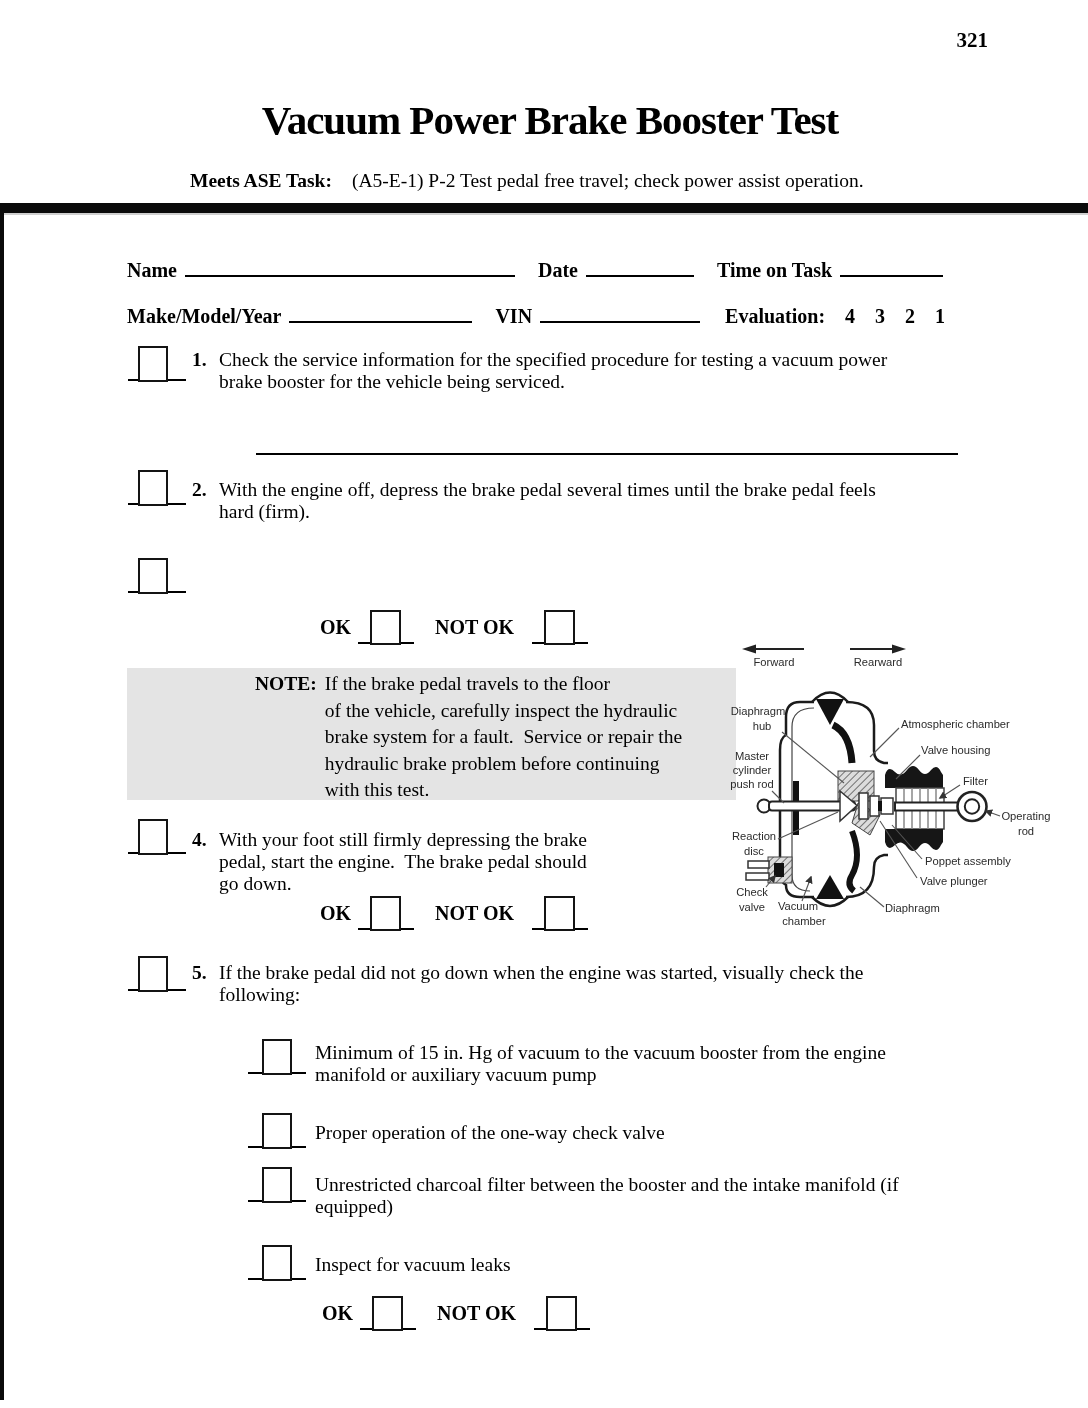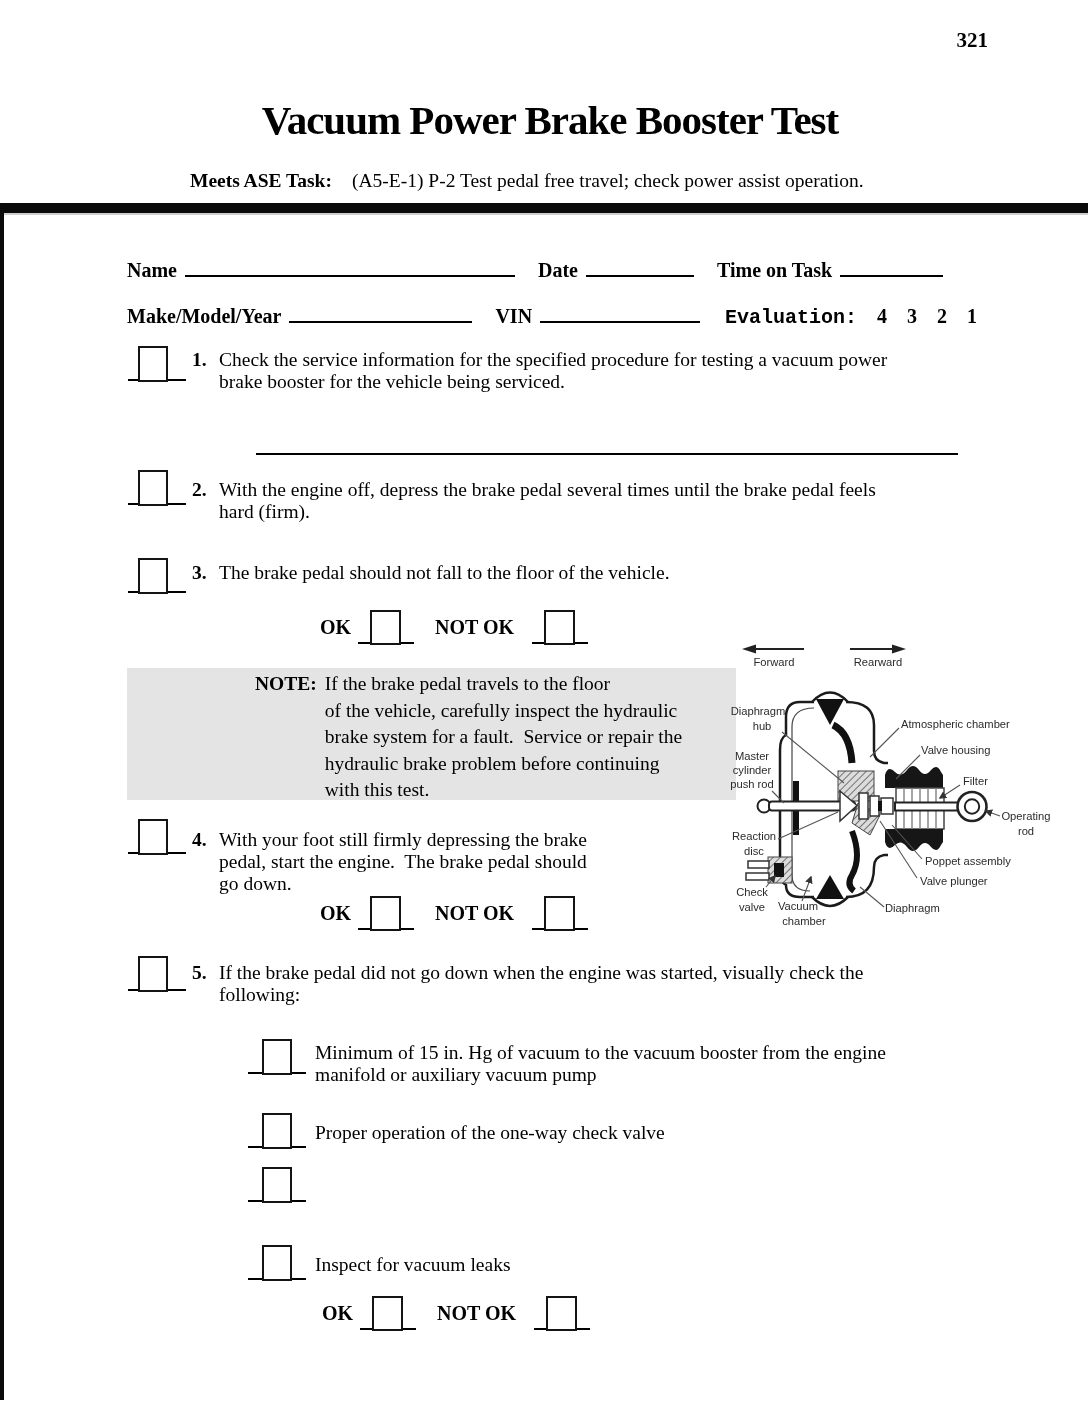--- a/index.html
+++ b/index.html
@@ -8,21 +8,21 @@
   .abs{position:absolute;}
   .pageno{top:28px;right:100px;font-size:21px;font-weight:bold;}
   .title{top:90px;left:0;width:100%;text-align:center;font-size:41px;font-weight:bold;letter-spacing:-1px;margin:6px;}
   .ase{top:170px;left:190px;font-size:19.5px;}
   .ase b{margin-right:20px;}
   .bar{top:203px;left:0;width:1088px;height:10px;background:#0a0a0a;border-bottom:2px solid #cfcfcf;}
   .leftrule{top:203px;left:0;width:4px;height:1197px;background:#0a0a0a;}
   .frow{font-size:20px;white-space:nowrap;}
   .frow b{font-size:20px;}
   .fline{display:inline-block;border-bottom:2px solid #000;height:23px;margin-left:8px;}
-  .gap18{margin-left:18px;} .gap20{margin-left:20px;font-family:Liberation Mono, monospace;}
+  .gap18{margin-left:18px;} .gap20{margin-left:20px;}
   .score{font-weight:bold;margin-left:20px;}
   .chkwrap{position:absolute;width:58px;height:36px;border-bottom:2px solid #000;}
   .chk{position:absolute;left:10px;bottom:-3px;width:26px;height:32px;border:2px solid #141414;background:#fff;}
   .subwrap .chk{left:14px;}
   .itemtext{position:absolute;font-size:19.5px;line-height:22px;}
   .num{font-weight:bold;display:inline-block;width:27px;vertical-align:top;}
   .txt{display:inline-block;vertical-align:top;white-space:pre;}
   .ansline{position:absolute;border-bottom:2px solid #000;}
   .okrow{position:absolute;height:42px;width:300px;}
   .oklbl{position:absolute;top:12px;font-size:20px;font-weight:bold;white-space:nowrap;}
@@ -72,23 +72,20 @@
       <span class="chk"></span>
     </div>
   <div class="itemtext" style="left:192px;top:479px;">
     <span class="num">2.</span><span class="txt">With the engine off, depress the brake pedal several times until the brake pedal feels
 hard (firm).</span>
   </div>
 
   <div class="chkwrap" style="left:128px;top:555px;">
       <span class="chk"></span>
     </div>
-  <div class="itemtext" style="left:192px;top:562px;">
-    <span class="num">3.</span><span class="txt">The brake pedal should not fall to the floor of the vehicle.</span>
-  </div>
 
   <div class="okrow" style="left:320px;top:604px;">
     <b class="oklbl" style="left:0;">OK</b>
     <span class="okwrap" style="left:38px;">
         <span class="chk"></span>
       </span>
     <b class="oklbl" style="left:115px;">NOT OK</b>
     <span class="okwrap" style="left:212px;">
         <span class="chk"></span>
       </span>
@@ -139,20 +136,22 @@
 manifold or auxiliary vacuum pump</span></div>
 
   <div class="chkwrap subwrap" style="left:248px;top:1110px;">
       <span class="chk"></span>
     </div>
   <div class="itemtext" style="left:315px;top:1122px;"><span class="txt">Proper operation of the one-way check valve</span></div>
 
   <div class="chkwrap subwrap" style="left:248px;top:1164px;">
       <span class="chk"></span>
     </div>
+  <div class="itemtext" style="left:315px;top:1174px;"><span class="txt">Unrestricted charcoal filter between the booster and the intake manifold (if
+equipped)</span></div>
 
   <div class="chkwrap subwrap" style="left:248px;top:1242px;">
       <span class="chk"></span>
     </div>
   <div class="itemtext" style="left:315px;top:1254px;"><span class="txt">Inspect for vacuum leaks</span></div>
 
   <div class="okrow" style="left:322px;top:1290px;">
     <b class="oklbl" style="left:0;">OK</b>
     <span class="okwrap" style="left:38px;">
         <span class="chk"></span>

